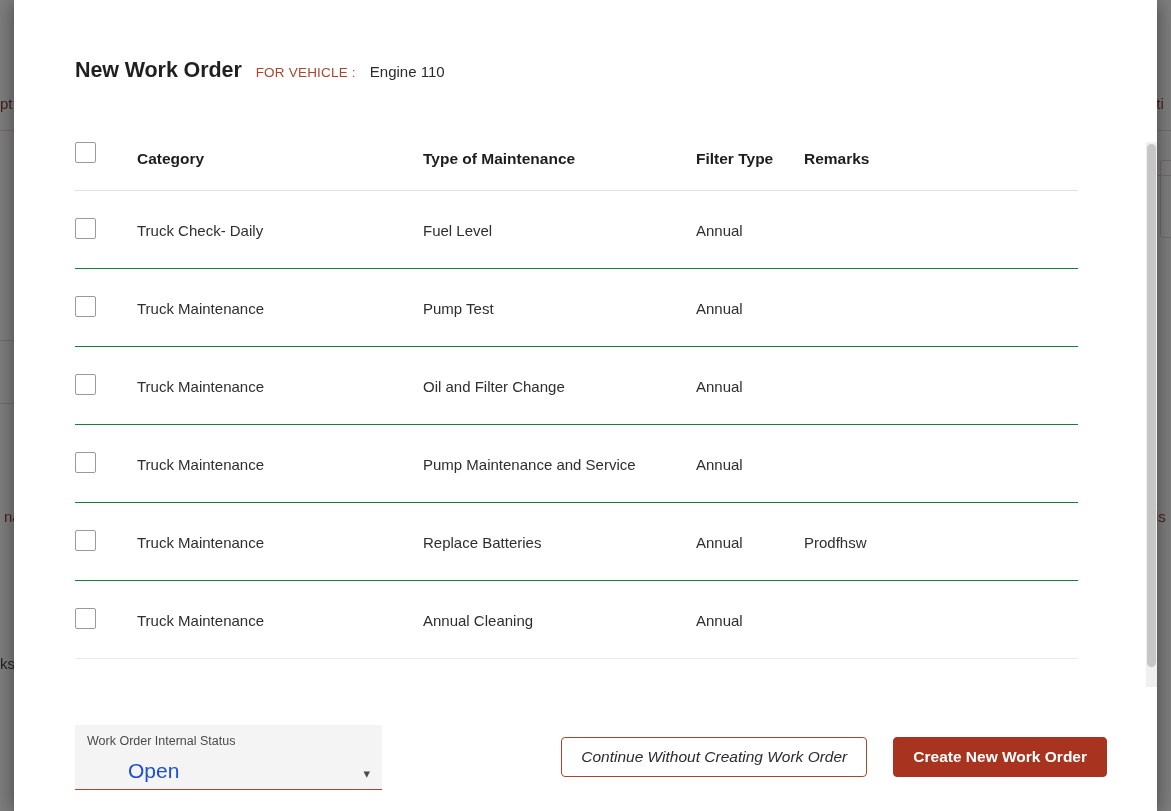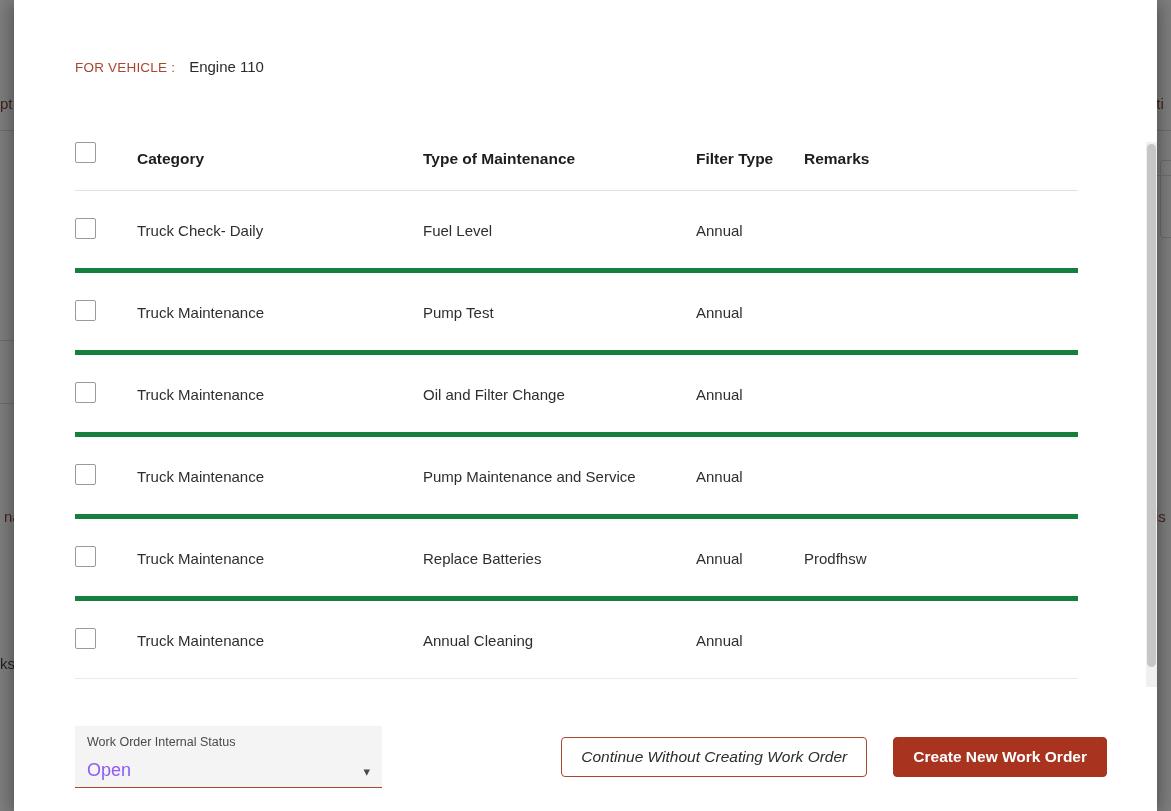--- a/index.html
+++ b/index.html
@@ -114,21 +114,21 @@
     font-weight: bold;
     color: #1d1d1d;
     padding: 0 0 22px 0;
     border-bottom: 1px solid #e2e2e2;
     vertical-align: bottom;
   }
   table.wo-table td {
     font-size: 15px;
     color: #2e2e2e;
     padding: 27px 0 26px 0;
-    border-bottom: 5px solid #15803d;
+    border-bottom: 1px solid #15803d;
     vertical-align: middle;
   }
   table.wo-table tr.last-row td { border-bottom: 1px solid #eaeaea; }
 
   .cbox {
     width: 21px; height: 21px;
     border: 1px solid #9a9a9a;
     border-radius: 2px;
     background: #fff;
     display: inline-block;
@@ -171,22 +171,23 @@
     position: relative;
     cursor: pointer;
   }
   .status-field .label {
     font-size: 12.5px;
     color: #4a4a4a;
     display: block;
     margin-bottom: 11px;
   }
   .status-field .value {
-    font-size: 18px;
-    color: #8b5cf6;
+    font-size: 21px;
+    color: #1d4ed8;
+    margin-left: 41px;
   }
   .status-field .chev {
     position: absolute;
     right: 12px; bottom: 9px;
     font-size: 13px;
     color: #4a4a4a;
     line-height: 1;
   }
   .footer-buttons {
     display: flex;
@@ -232,20 +233,21 @@
   <div class="bg-frag" style="left:4px; top:508px;">na</div>
   <div class="bg-frag" style="left:1155px; top:508px;">is</div>
   <div class="bg-frag dark" style="left:0; top:655px;">ks</div>
 </div>
 
 <div id="scrim"></div>
 
 <div id="modal">
 
   <div class="modal-header">
+    <div class="modal-title">New Work Order</div>
     <div class="for-vehicle-label">FOR VEHICLE :</div>
     <div class="for-vehicle-value">Engine 110</div>
   </div>
 
   <div class="table-wrap">
     <table class="wo-table">
       <colgroup>
         <col class="c-check">
           <col class="c-cat">
           <col class="c-type">

